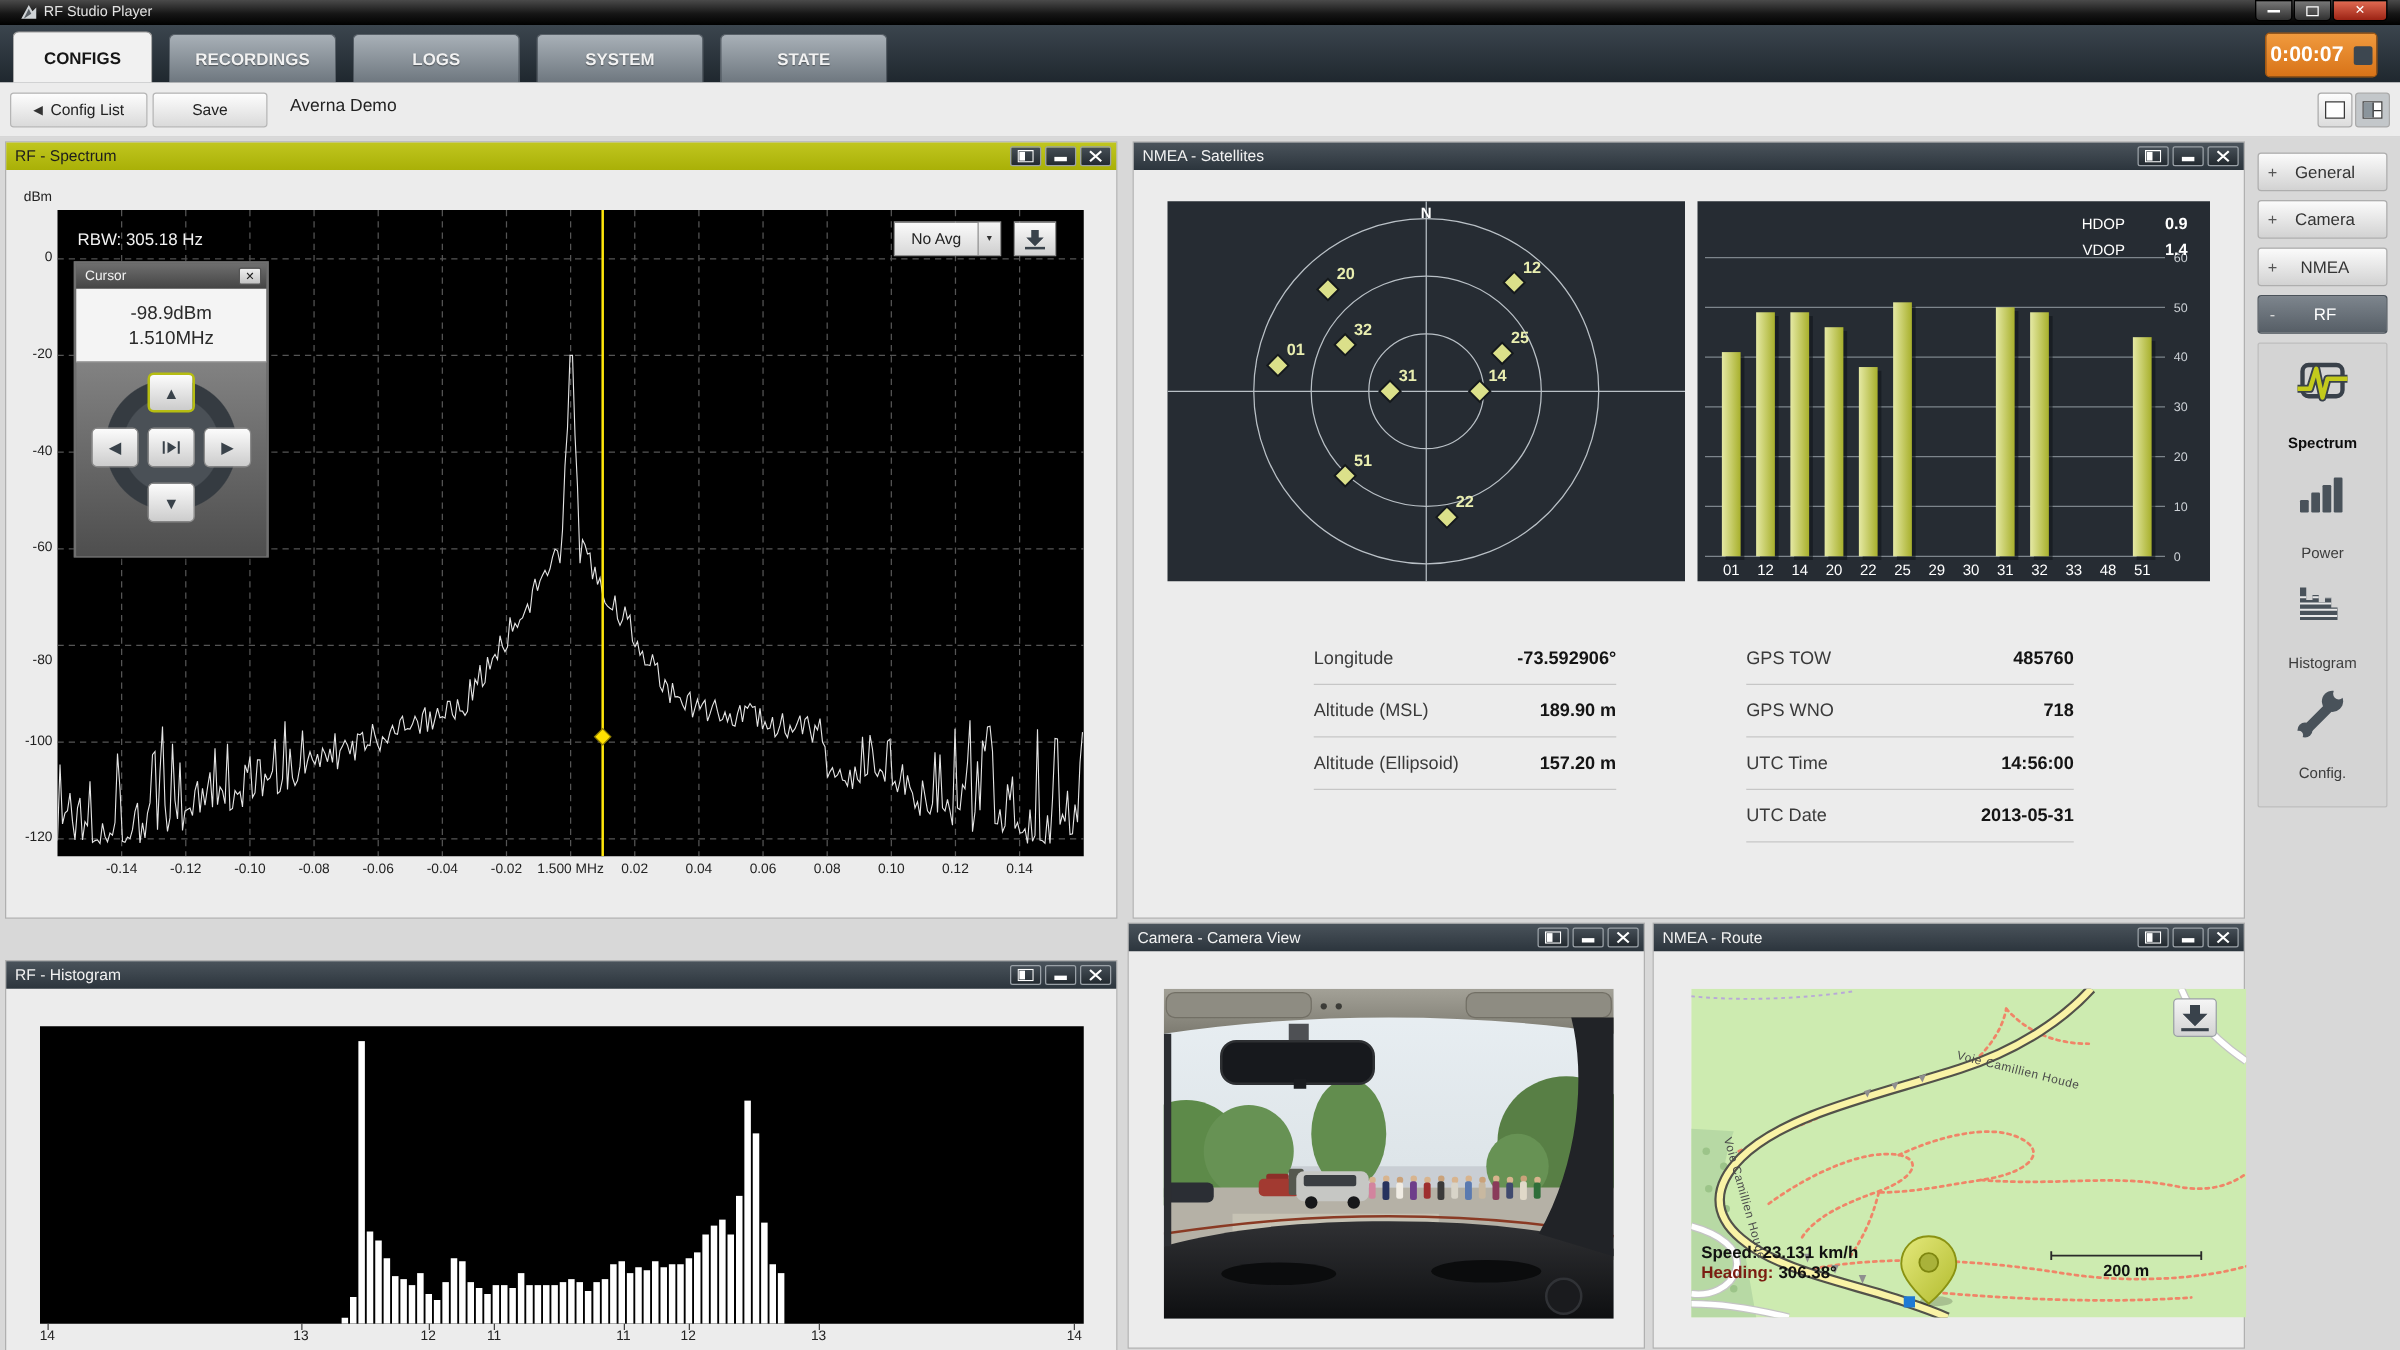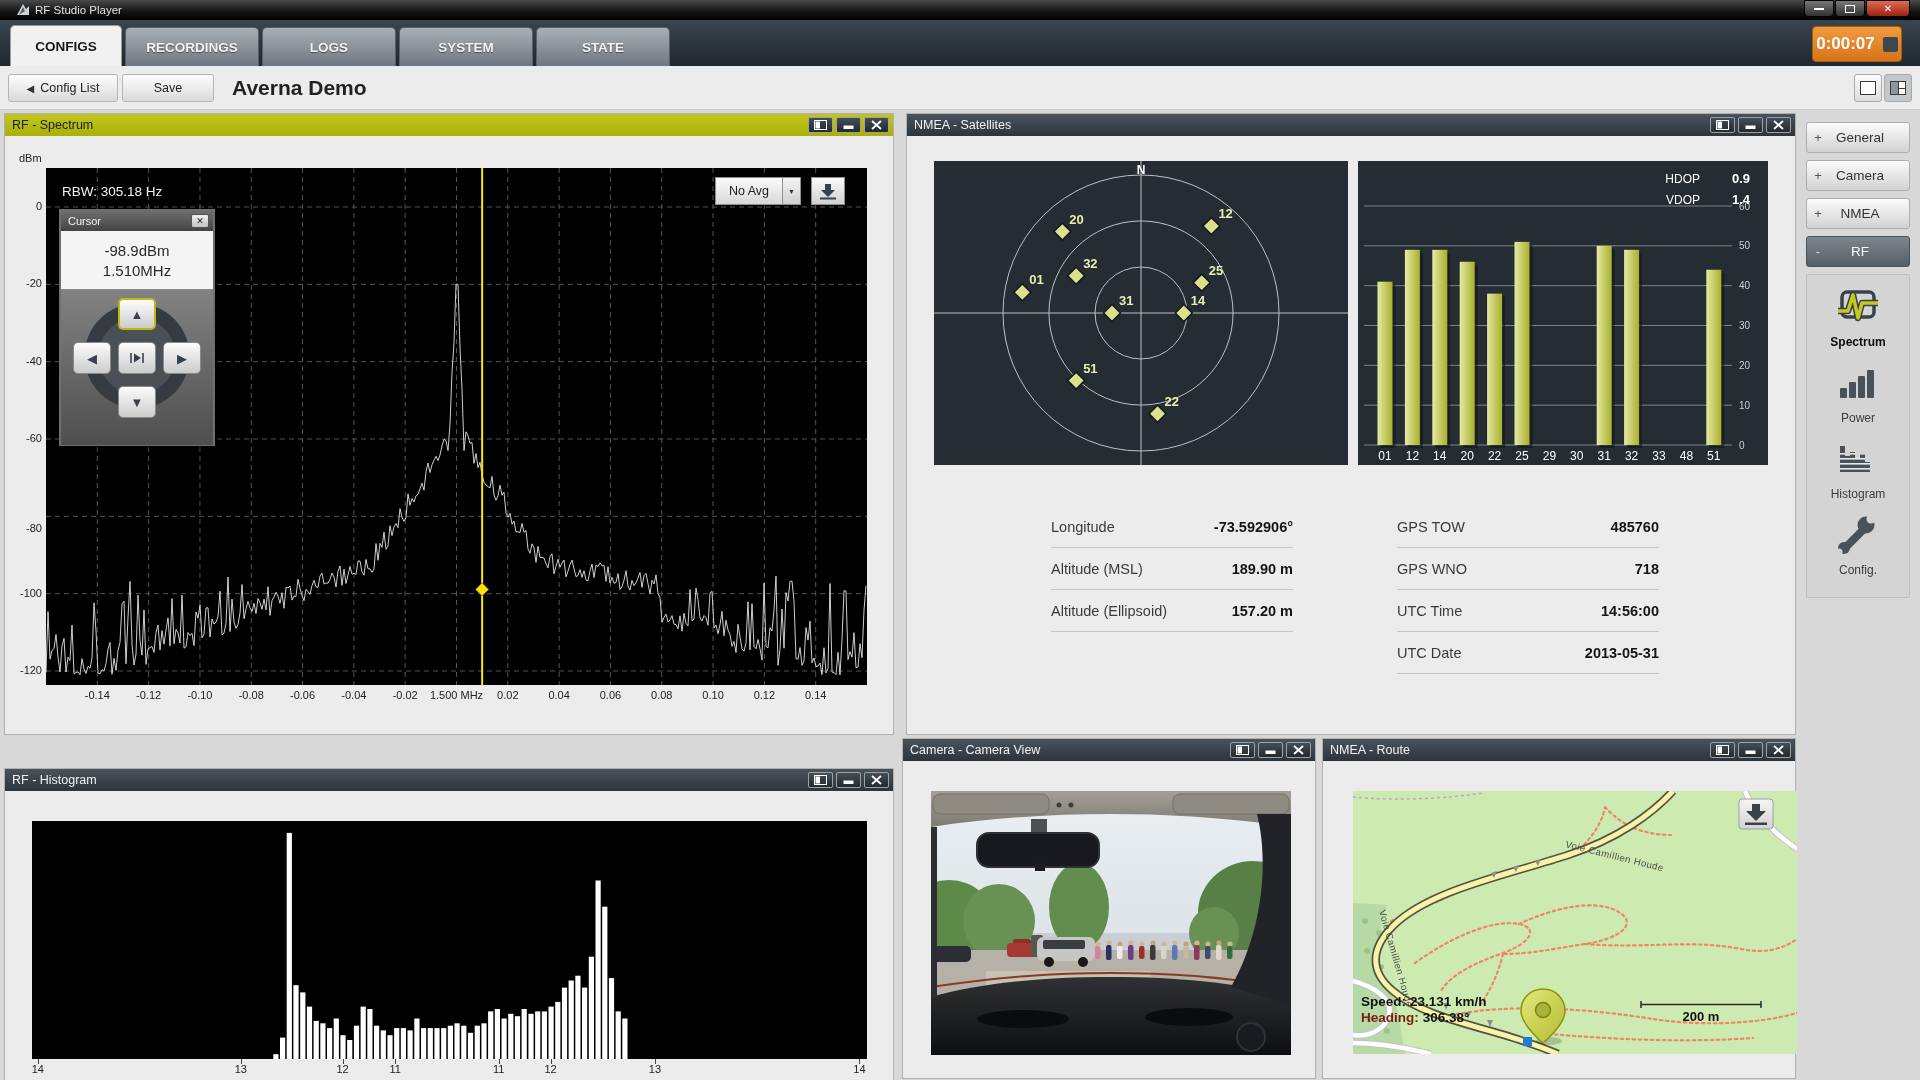--- a/index.html
+++ b/index.html
@@ -14,39 +14,39 @@
   #winbtns{position:absolute;right:10px;top:0;display:flex;gap:1px;}
   .winbtn{width:28px;height:15px;border:1px solid #000;border-radius:0 0 4px 4px;
     background:linear-gradient(#787878,#303030);display:flex;align-items:center;justify-content:center;cursor:pointer;}
   .winbtn.close{background:linear-gradient(#e06a52,#9c2314);width:42px;}
   .winbtn .bar{width:10px;height:2px;background:#fff;}
   .winbtn .maxg{width:8px;height:6px;border:1px solid #fff;}
   .winbtn .xg{color:#fff;font-size:10px;font-weight:bold;line-height:1;}
 
   #tabbar{position:absolute;left:0;top:20px;width:1920px;height:46px;
     background:linear-gradient(#3b454e,#1f272e);}
-  #tabs{position:absolute;left:10px;bottom:0;display:flex;align-items:flex-end;gap:3px;}
+  #tabs{position:absolute;left:10px;bottom:0;display:flex;align-items:flex-end;gap:13px;}
   .tab{height:39px;width:134px;display:flex;align-items:center;justify-content:center;
     font-size:13.5px;font-weight:bold;color:#f2f2f2;text-shadow:0 1px 1px rgba(0,0,0,.45);
     background:linear-gradient(#a8b0b7,#6e777f);border:1px solid #575f67;border-bottom:none;
     border-radius:5px 5px 0 0;box-sizing:border-box;cursor:pointer;}
   .tab.active{height:41px;width:112px;background:#f1f1f1;color:#161616;text-shadow:none;border-color:#9a9a9a;}
   #timer{position:absolute;right:18px;top:6px;width:88px;height:34px;border-radius:4px;
     background:linear-gradient(#f09a3e,#d87318);border:1px solid #a85a10;color:#fff;
     font-size:17px;font-weight:bold;display:flex;align-items:center;justify-content:center;gap:8px;cursor:pointer;}
   #timer .stopsq{width:15px;height:15px;background:#3d4750;border-radius:2px;}
 
   #toolbar{position:absolute;left:0;top:66px;width:1920px;height:44px;background:#ececec;border-bottom:1px solid #cfcfcf;box-sizing:border-box;}
   .tbtn{position:absolute;top:8px;height:28px;background:linear-gradient(#fdfdfd,#dadada);
     border:1px solid #b5b5b5;border-radius:3px;font-size:12.5px;color:#222;
     display:flex;align-items:center;justify-content:center;gap:6px;cursor:pointer;box-sizing:border-box;}
   #btn-configlist{left:8px;width:110px;}
   #btn-save{left:122px;width:92px;}
   .backarrow{font-size:10px;color:#333;}
-  #configtitle{position:absolute;left:232px;top:10px;font-size:21px;color:#222;font-weight:bold;}
+  #configtitle{position:absolute;left:232px;top:10px;font-size:14px;color:#222;}
   .laybtn{position:absolute;top:8px;width:28px;height:28px;border:1px solid #aaa;border-radius:3px;
     background:linear-gradient(#fdfdfd,#dcdcdc);display:flex;align-items:center;justify-content:center;cursor:pointer;box-sizing:border-box;}
   .laybtn.pressed{background:#c3c7ca;}
   #lay1{right:38px;}#lay2{right:8px;}
   .lay-ico1{width:14px;height:12px;border:1.5px solid #3a3a3a;background:#fff;}
   .lay-ico2{width:14px;height:12px;border:1.5px solid #3a3a3a;background:#fff;display:flex;}
   .lay-ico2 .l{width:7px;border-right:1.5px solid #3a3a3a;background:#8b959c;}
   .lay-ico2 .r{flex:1;display:flex;flex-direction:column;}
   .lay-ico2 .r div{flex:1;}
   .lay-ico2 .r div:first-child{border-bottom:1.5px solid #3a3a3a;}
@@ -125,21 +125,21 @@
   .sgroup{position:relative;height:31px;margin-bottom:7px;background:linear-gradient(#fbfbfb,#d2d2d2);
     border:1px solid #aeaeae;border-radius:3px;display:flex;align-items:center;
     font-size:13.5px;color:#333;cursor:pointer;box-sizing:border-box;}
   .sgroup .sg-prefix{width:22px;text-align:center;font-size:13px;color:#555;}
   .sgroup .sg-label{flex:1;text-align:center;margin-right:18px;}
   .sgroup.active{background:linear-gradient(#7d858d,#565e66);border-color:#4a525a;color:#fff;}
   .sgroup.active .sg-prefix{color:#ddd;}
   #sidebar-tools{background:#d4d4d4;border:1px solid #bdbdbd;border-radius:2px;padding:10px 0 8px;}
   .stool{display:flex;flex-direction:column;align-items:center;margin-bottom:12px;cursor:pointer;}
   .stool-icon{height:44px;display:flex;align-items:center;justify-content:center;}
-  .stool-label{font-size:12px;color:#3c3c3c;margin-top:6px;}
+  .stool-label{font-size:12px;color:#3c3c3c;margin-top:18px;}
   .stool.active .stool-label{font-weight:bold;color:#0d0d0d;}
 
   svg{display:block;}
   text{font-family:"Liberation Sans","DejaVu Sans",sans-serif;}
 </style>
 </head>
 <body>
 
 <div id="app">
 

